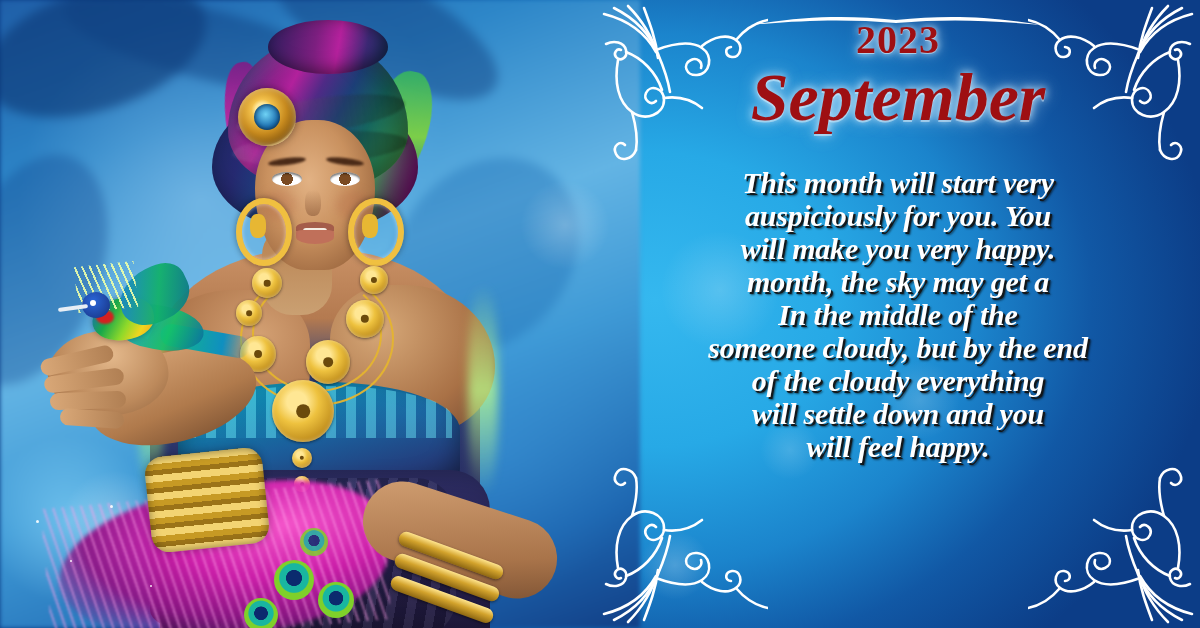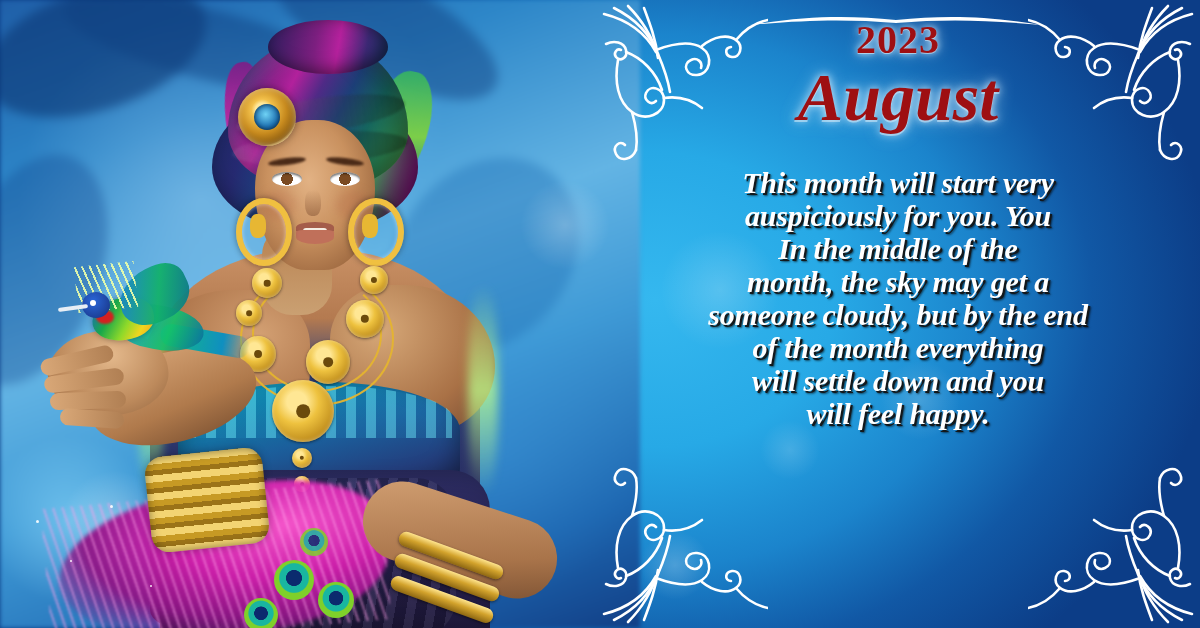--- a/index.html
+++ b/index.html
@@ -438,27 +438,28 @@
         <path d="M8 44 C 16 40, 26 42, 28 50 C 30 58, 22 62, 18 57 C 15 53, 19 48, 23 50"></path>
         <path d="M20 60 C 16 82, 20 102, 34 112 C 48 122, 66 114, 66 100 C 66 88, 52 84, 48 93 C 45 100, 53 106, 58 101"></path>
         <path d="M28 52 C 44 58, 58 72, 64 90"></path>
         <path d="M34 112 C 38 126, 40 138, 38 150"></path>
         <path d="M38 150 C 34 160, 22 162, 18 154 C 14 146, 22 140, 27 145"></path>
         <path d="M66 98 C 80 96, 94 100, 104 108"></path>
       </g>
     </svg>
 
     <div class="year">2023</div>
-    <div class="month">August</div>
+    <div class="month">September</div>
 
     <div class="forecast">
       <div>This month will start very</div>
       <div>auspiciously for you. You</div>
+      <div>will make you very happy.</div>
+      <div>month, the sky may get a</div>
       <div>In the middle of the</div>
-      <div>month, the sky may get a</div>
       <div>someone cloudy, but by the end</div>
-      <div>of the month everything</div>
+      <div>of the cloudy everything</div>
       <div>will settle down and you</div>
       <div>will feel happy.</div>
     </div>
   </div>
 
 </div>
 
 </body></html>

